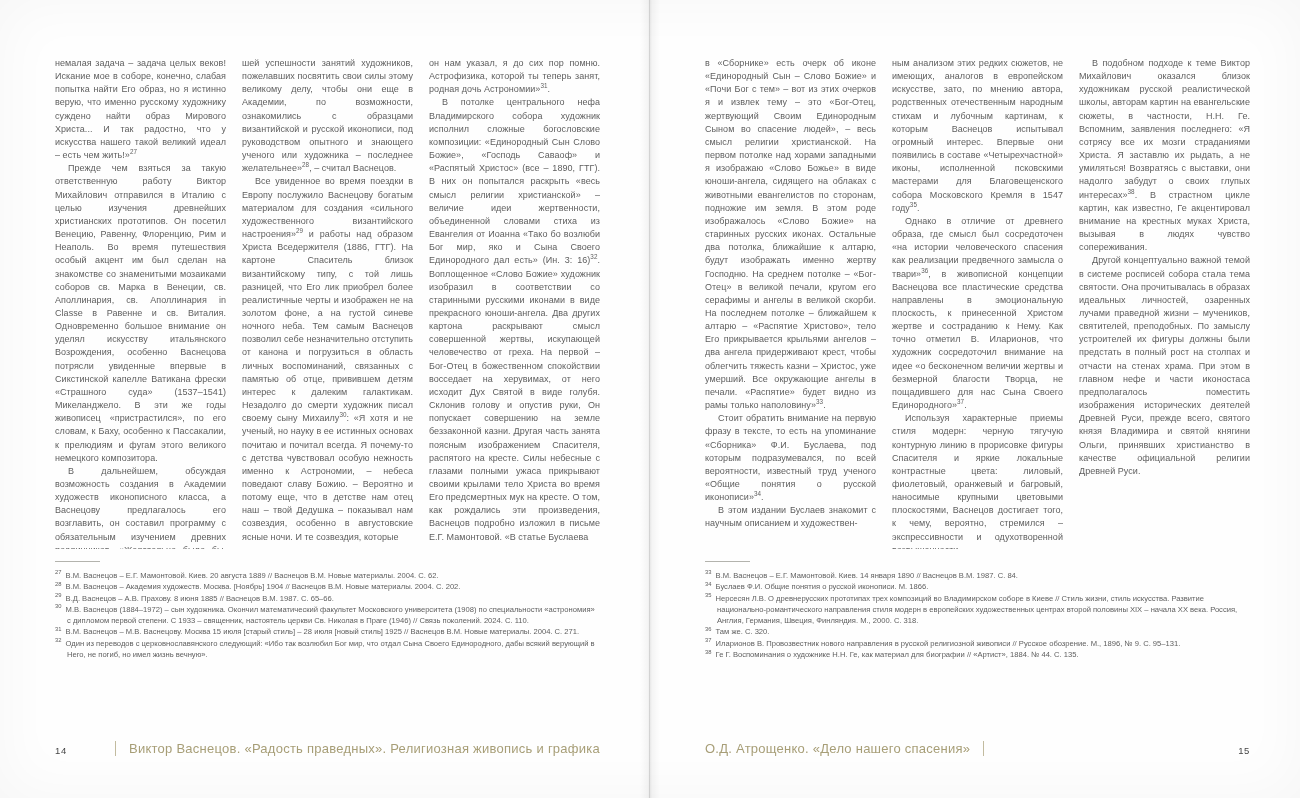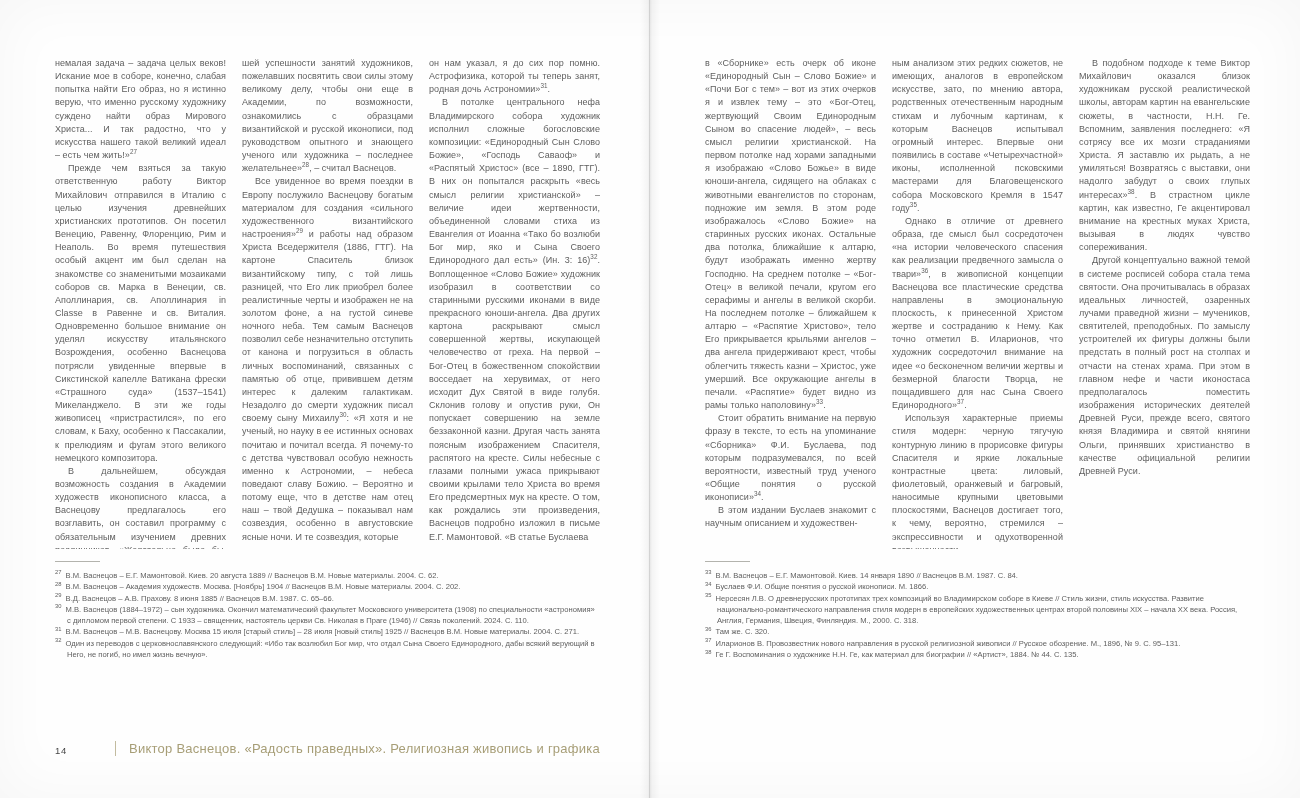--- a/index.html
+++ b/index.html
@@ -93,17 +93,24 @@
       <div class="fn-rule"></div>
       <div class="fn-list">
           <div class="fn"><sup>33</sup> В.М. Васнецов – Е.Г. Мамонтовой. Киев. 14 января 1890 // Васнецов В.М. 1987. С. 84.</div>
           <div class="fn"><sup>34</sup> Буслаев Ф.И. Общие понятия о русской иконописи. М. 1866.</div>
           <div class="fn"><sup>35</sup> Нерсесян Л.В. О древнерусских прототипах трех композиций во Владимирском соборе в Киеве // Стиль жизни, стиль искусства. Развитие национально-романтического направления стиля модерн в европейских художественных центрах второй половины XIX – начала XX века. Россия, Англия, Германия, Швеция, Финляндия. М., 2000. С. 318.</div>
           <div class="fn"><sup>36</sup> Там же. С. 320.</div>
           <div class="fn"><sup>37</sup> Иларионов В. Провозвестник нового направления в русской религиозной живописи // Русское обозрение. М., 1896, № 9. С. 95–131.</div>
           <div class="fn"><sup>38</sup> Ге Г. Воспоминания о художнике Н.Н. Ге, как материал для биографии // «Артист», 1884. № 44. С. 135.</div>
         </div>
     </div>
+    <div class="footer">
+      <span class="rtitle">О.Д. Атрощенко. «Дело нашего спасения»</span>
+      <span class="gap"></span>
+      <span class="vrule"></span>
+      <span class="spacer"></span>
+      <span class="pnum">15</span>
+    </div>
   </div>
 
   <div class="gutter"></div>
   <div class="gutter-line"></div>
 </div>
 
 </body></html>

